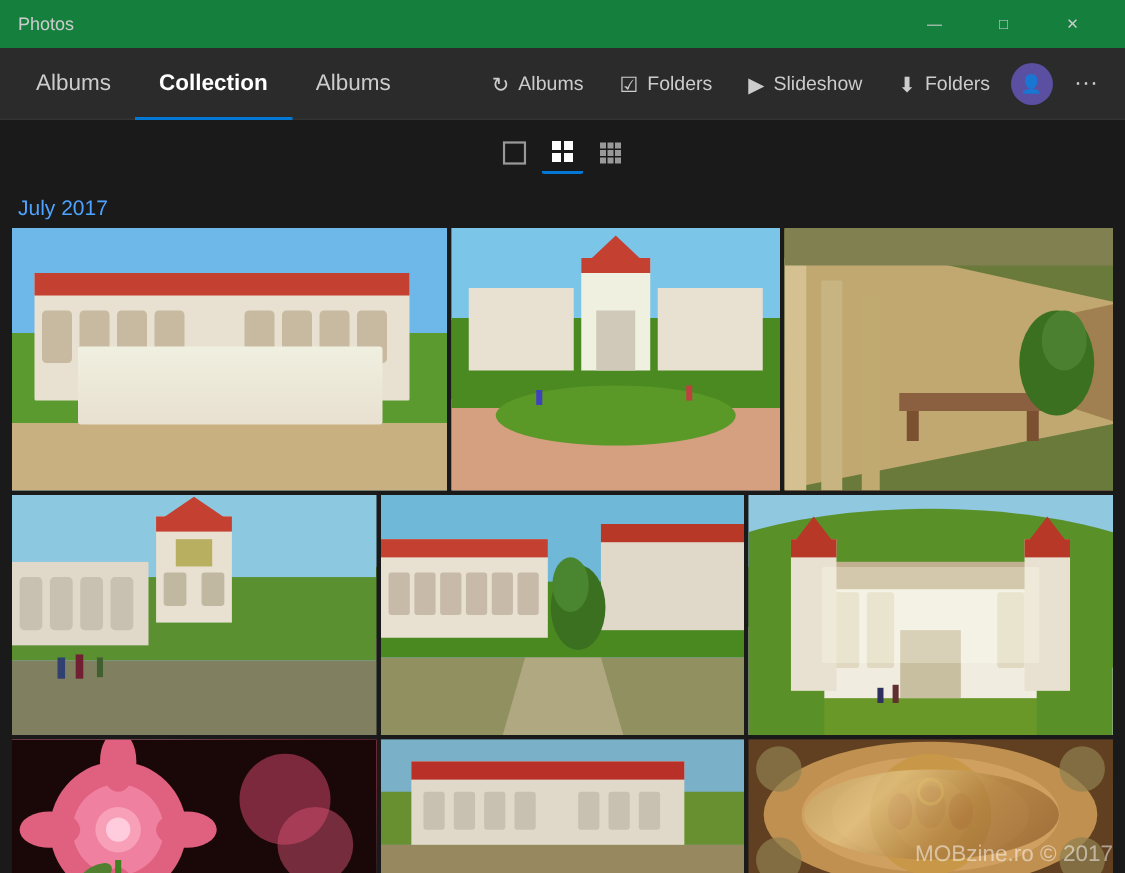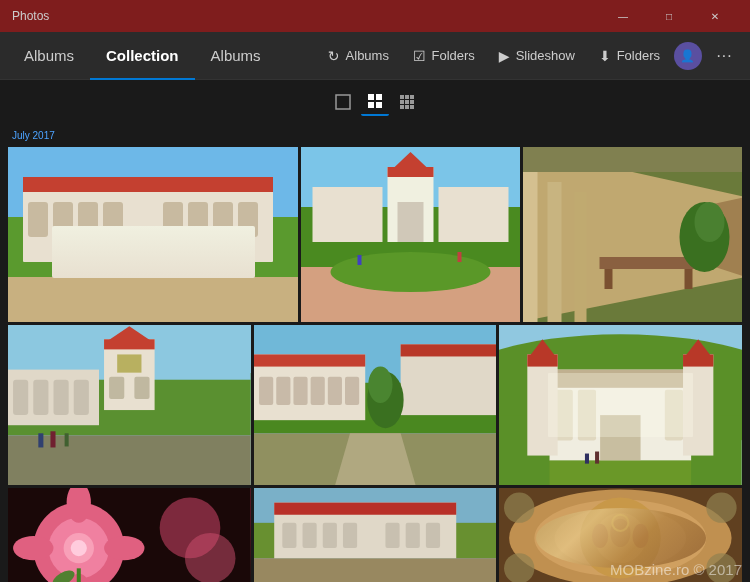--- a/index.html
+++ b/index.html
@@ -8,21 +8,21 @@
       width: 750px;
       height: 582px;
       background: #1a1a1a;
       font-family: 'Segoe UI', Arial, sans-serif;
       overflow: hidden;
       color: #fff;
     }
 
     
     .title-bar {
-      background: #7f1d1d;
+      background: #15803d;
       height: 32px;
       display: flex;
       align-items: center;
       padding: 0 12px;
       user-select: none;
     }
     .title-bar-text {
       font-size: 12px;
       color: #ccc;
       flex: 1;
@@ -140,21 +140,21 @@
       color: #999;
       border-radius: 2px;
     }
     .view-btn.active {
       color: #fff;
       border-bottom: 2px solid #0078d4;
     }
 
     .month-label {
       color: #4da3ff;
-      font-size: 10px;
+      font-size: 14px;
       font-weight: 500;
       padding: 6px 0 6px 4px;
     }
 
     .photo-cell {
       background: #2a2a2a;
       overflow: hidden;
       cursor: pointer;
       position: relative;
     }

